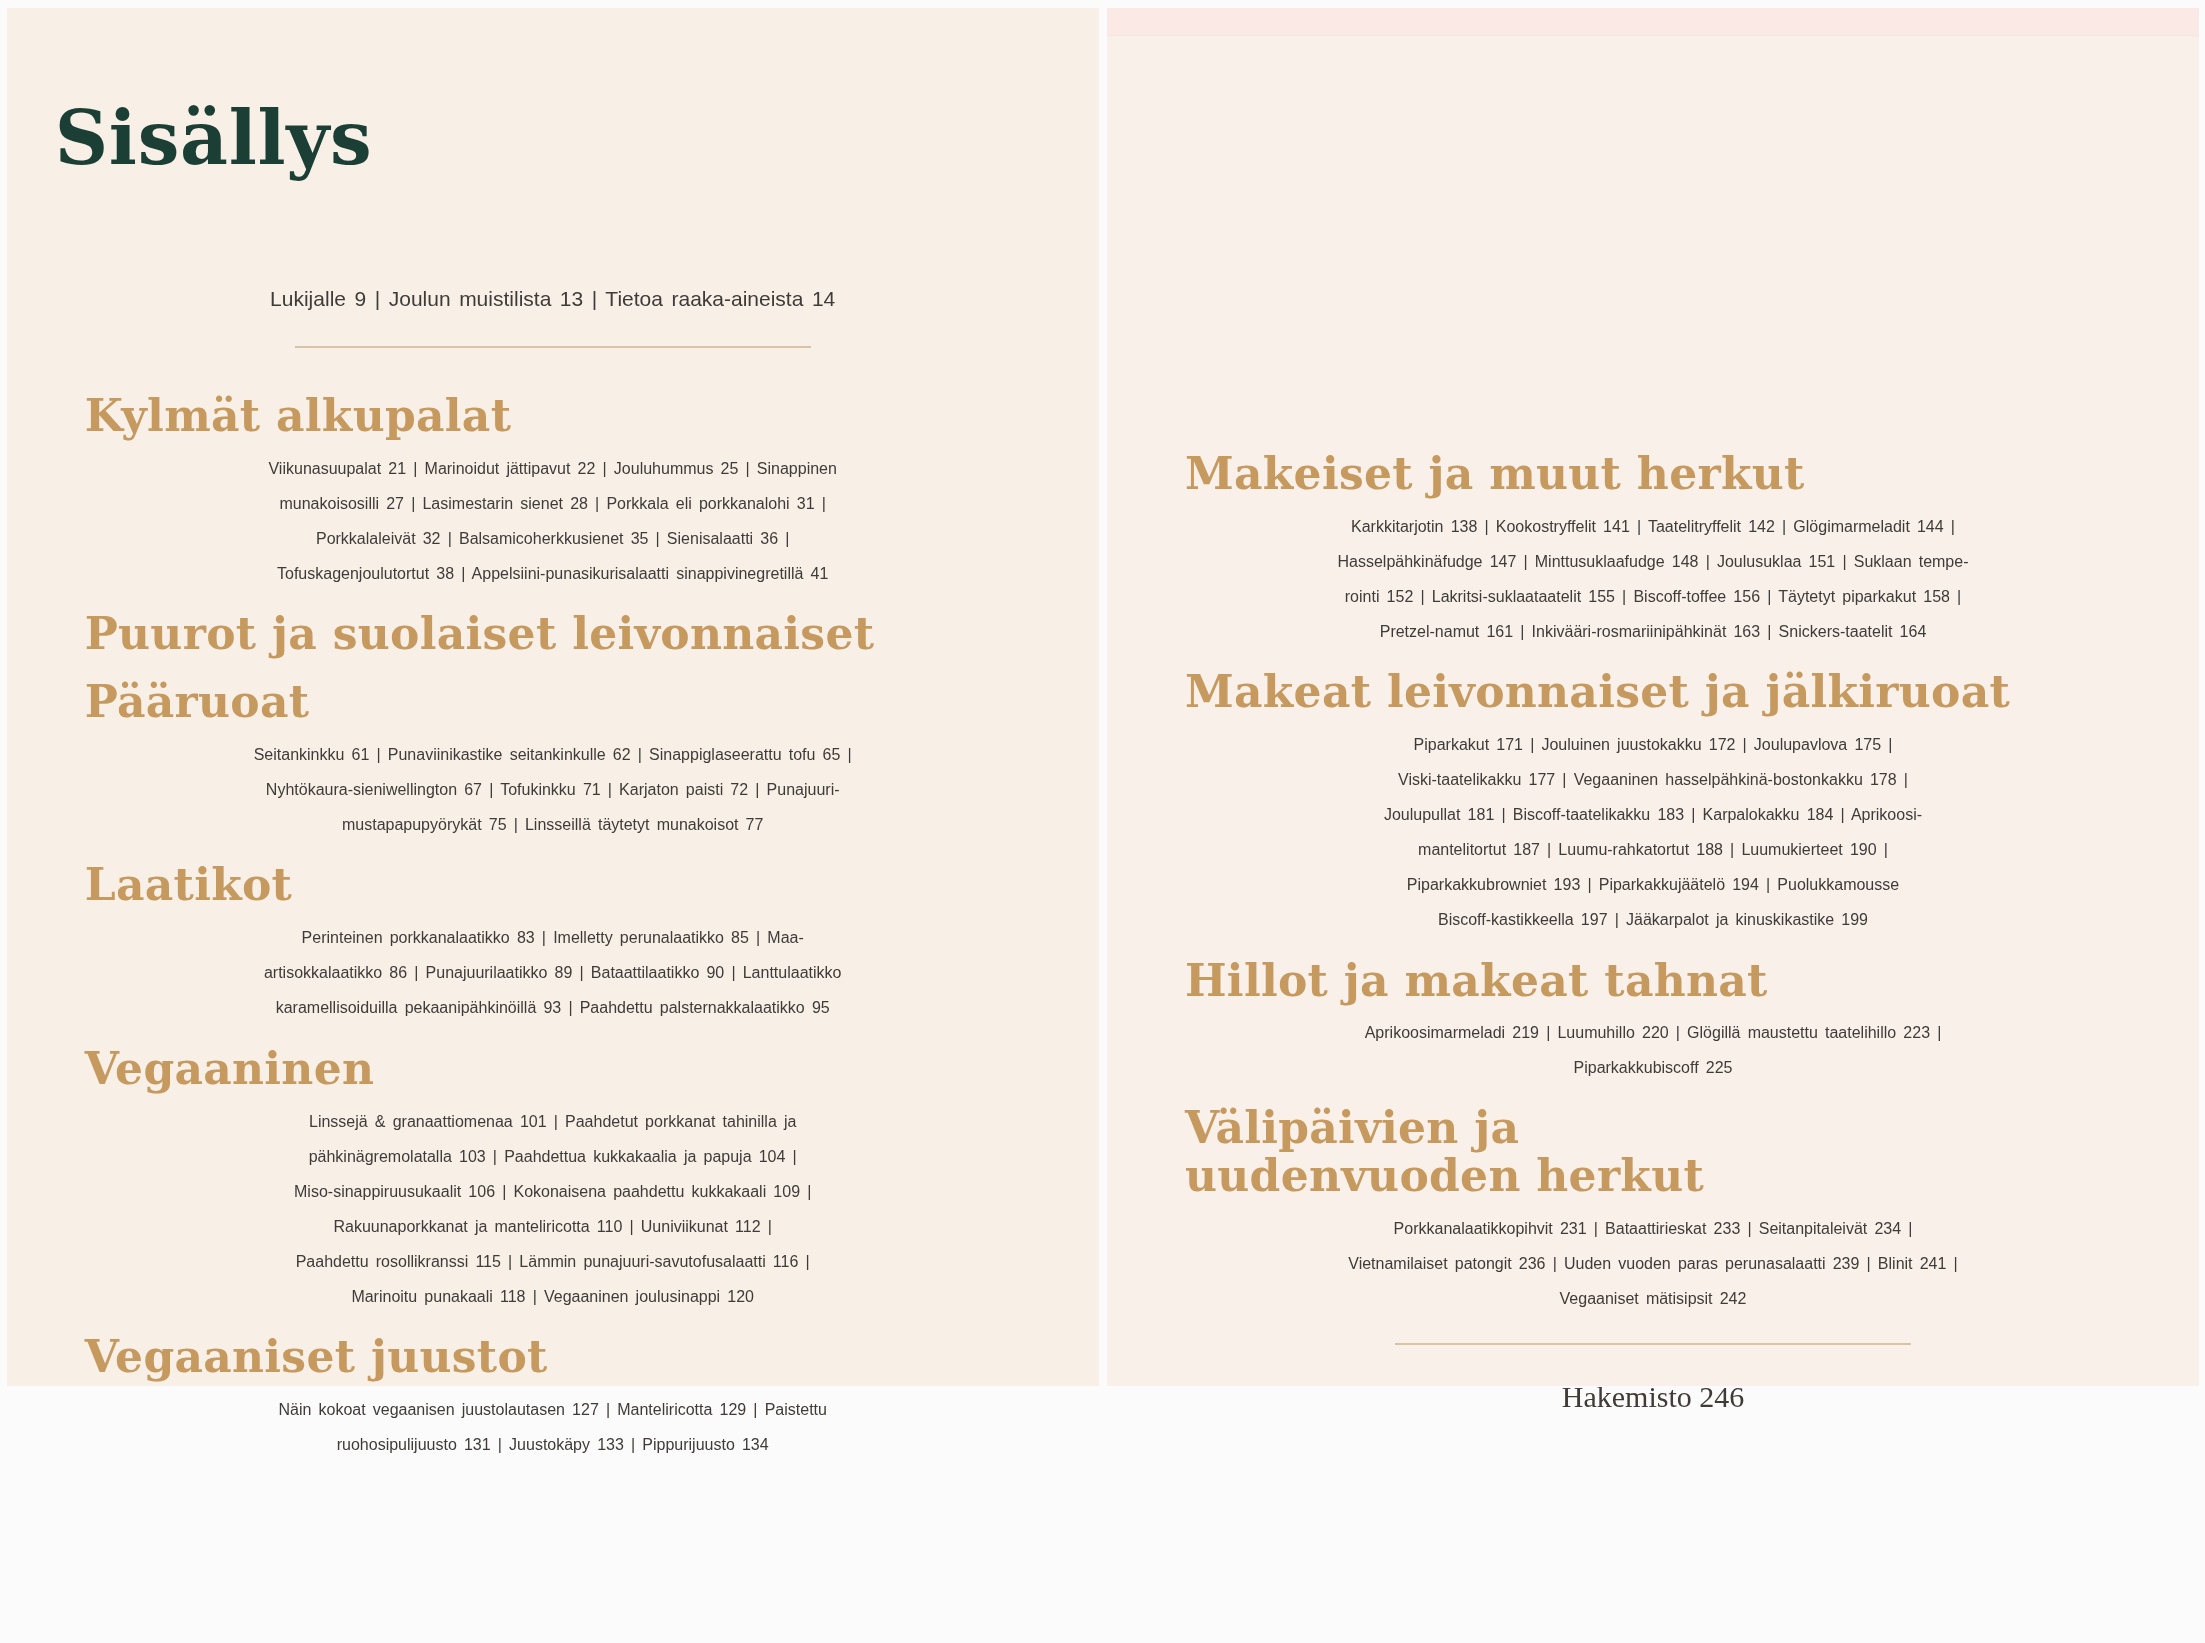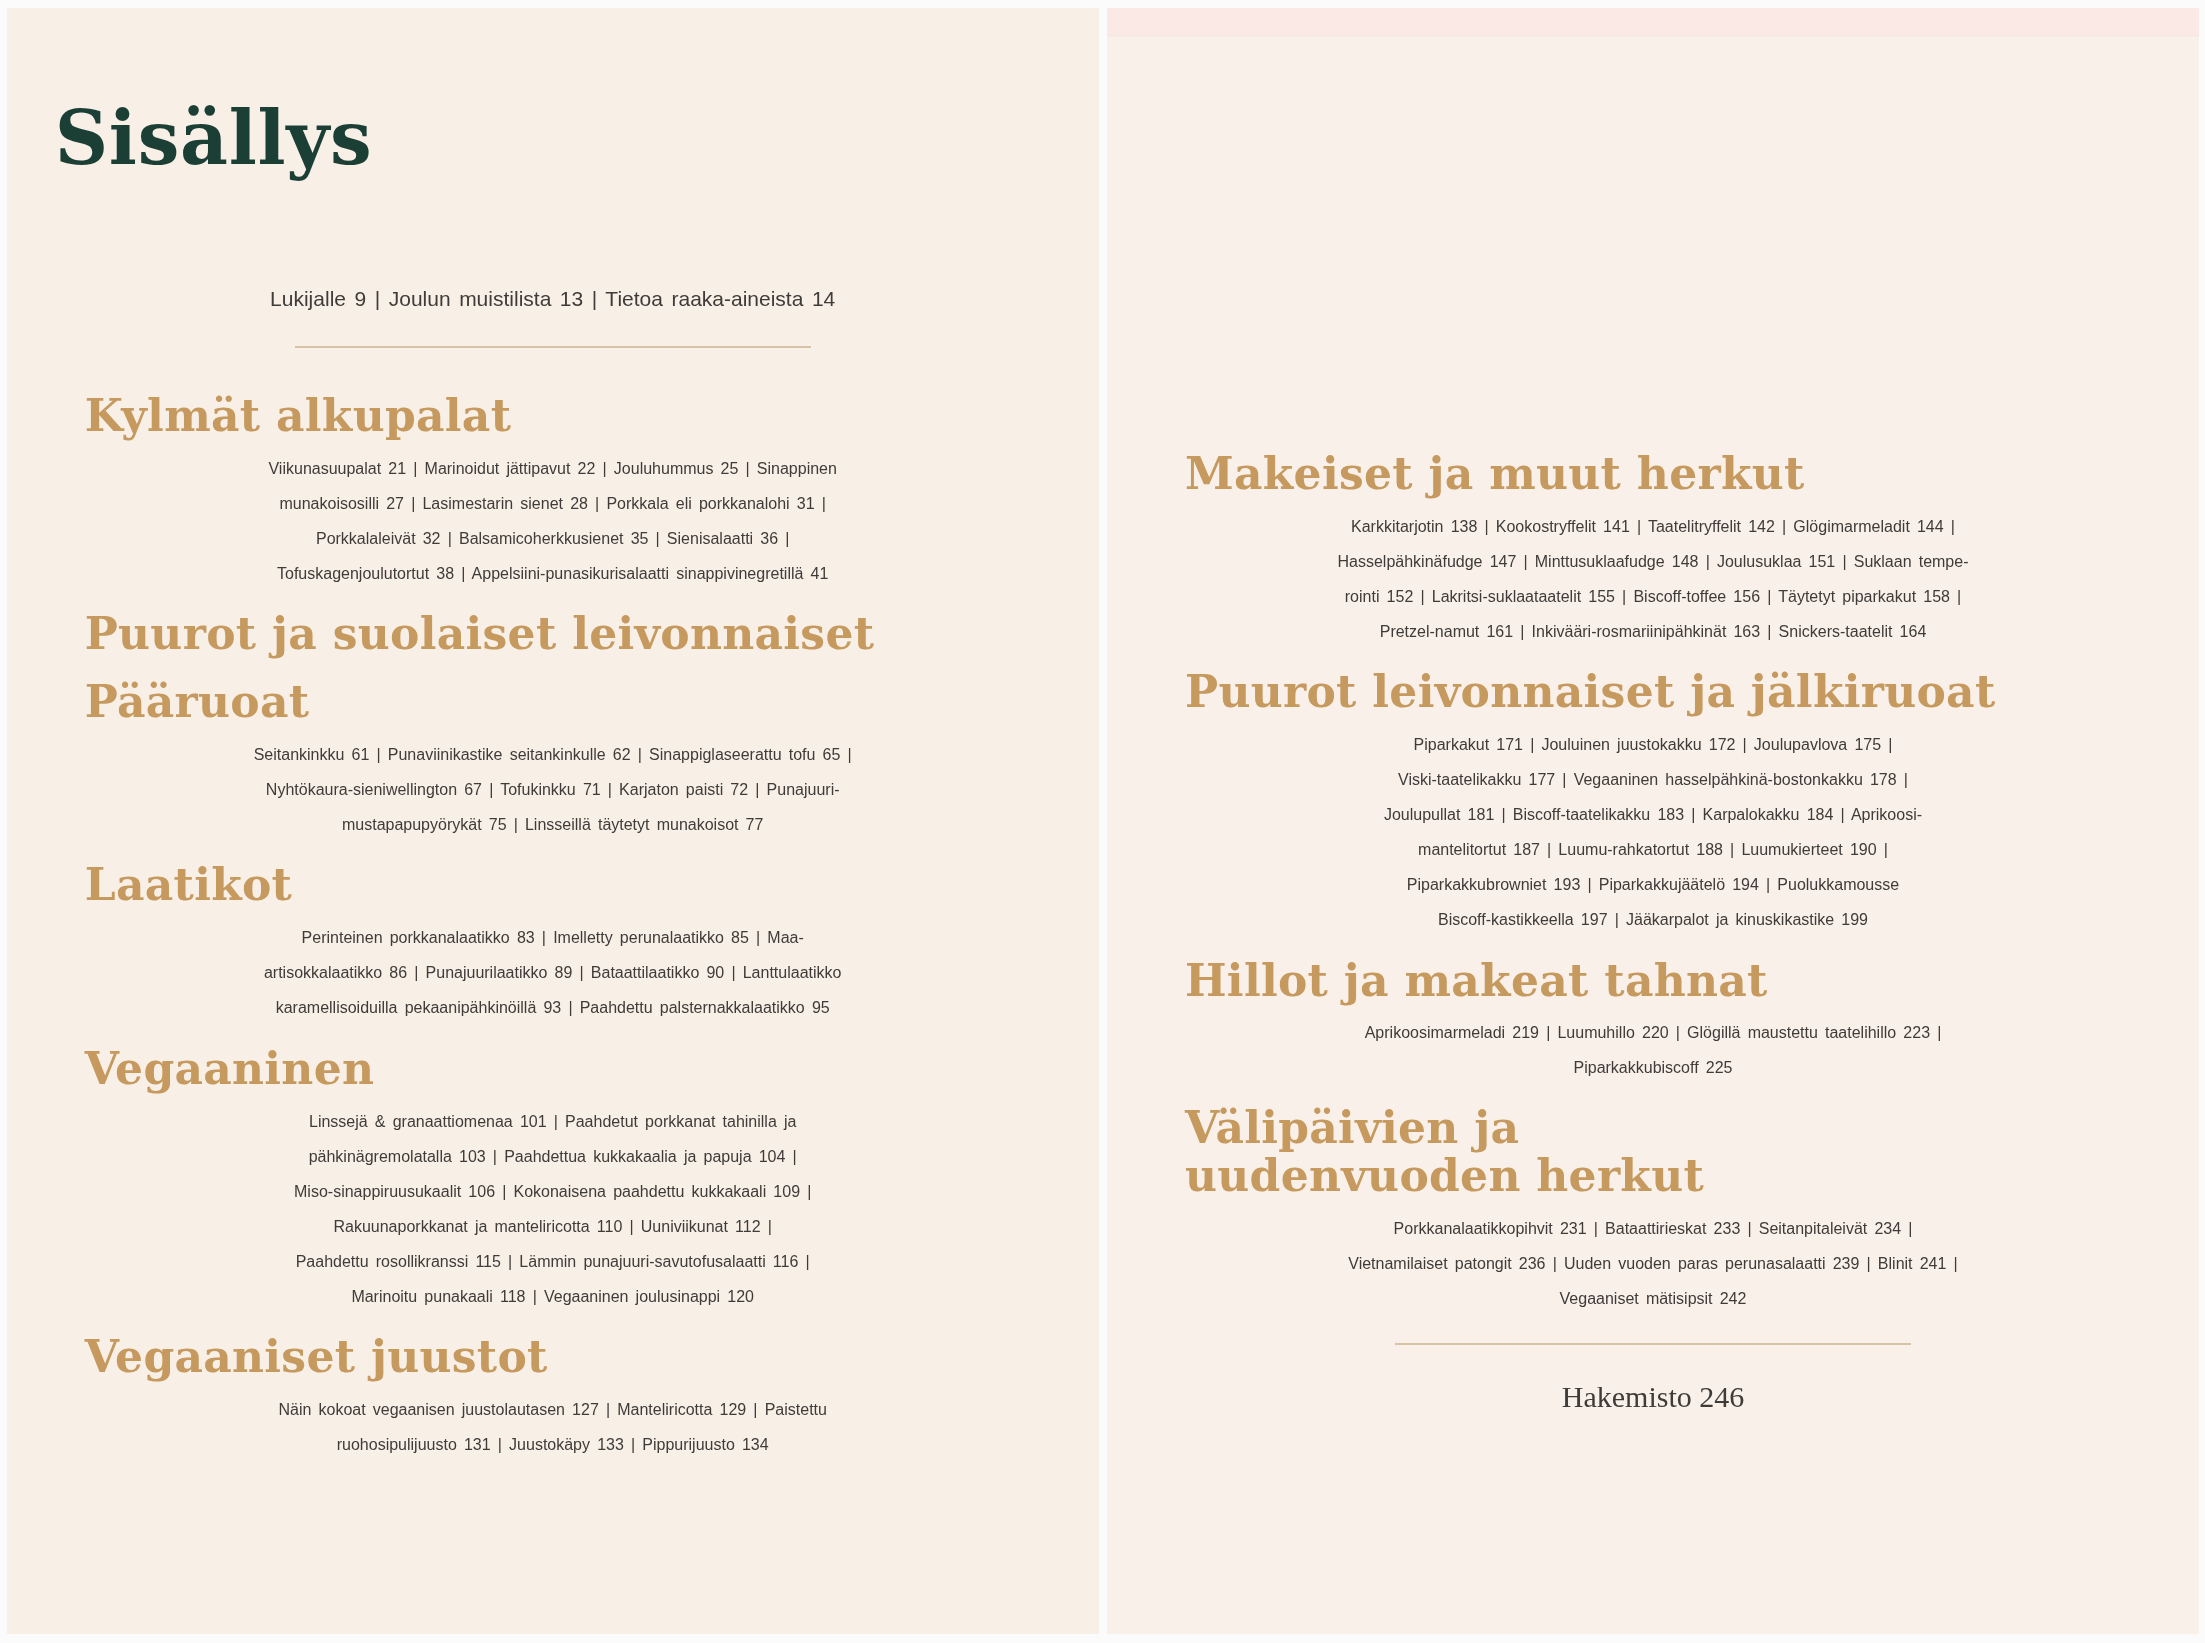--- a/index.html
+++ b/index.html
@@ -6,21 +6,21 @@
     --outer-bg:#fbfbfb; --page-bg-left:#f8efe7; --page-bg-right:#f9f0e9;
     --page-band-right:#fae9e5; --title-green:#1b3e35; --heading-gold:#c69a5f;
     --body-text:#3f3b38; --divider:#d9c3a6;
   }
   html,body{margin:0;padding:0;}
   body{
     width:2205px;height:1644px;overflow:hidden;position:relative;
     background:var(--outer-bg);
     font-family:"Liberation Sans",sans-serif;color:var(--body-text);
   }
-  .page{position:absolute;top:8px;width:1092px;height:1626px;}
+  .page{position:absolute;top:8px;width:1092px;height:1378px;}
   .page-left{left:6.7px;background:var(--page-bg-left);}
   .page-right{
     left:1107px;
     background:linear-gradient(to bottom,var(--page-band-right) 0px,var(--page-band-right) 27px,
                #f3e4de 27px,var(--page-bg-right) 29px,var(--page-bg-right) 100%);
   }
   .book-title{
     margin:90px 0 0 48px;
     font-family:"DejaVu Serif",serif;font-weight:700;
     font-size:74px;line-height:80px;letter-spacing:0.7px;
@@ -94,21 +94,21 @@
 
 <div class="page page-right">
   <div class="toc-col">
 
     <section class="toc-section first-right">
       <h2 class="sec-title">Makeiset ja muut herkut</h2>
       <p class="sec-lines">Karkkitarjotin 138  |  Kookostryffelit 141  |  Taatelitryffelit 142  |  Glögimarmeladit 144  |<br>Hasselpähkinäfudge 147  |  Minttusuklaafudge 148  |  Joulusuklaa 151  |  Suklaan tempe-<br>rointi 152  |  Lakritsi-suklaataatelit 155  |  Biscoff-toffee 156  |  Täytetyt piparkakut 158  |<br>Pretzel-namut 161  |  Inkivääri-rosmariinipähkinät 163  |  Snickers-taatelit 164</p>
     </section>
 
     <section class="toc-section">
-      <h2 class="sec-title">Puurot leivonnaiset ja jälkiruoat</h2>
+      <h2 class="sec-title">Makeat leivonnaiset ja jälkiruoat</h2>
       <p class="sec-lines">Piparkakut 171  |  Jouluinen juustokakku 172  |  Joulupavlova 175  |<br>Viski-taatelikakku 177  |  Vegaaninen hasselpähkinä-bostonkakku 178  |<br>Joulupullat 181  |  Biscoff-taatelikakku 183  |  Karpalokakku 184  |  Aprikoosi-<br>mantelitortut 187  |  Luumu-rahkatortut 188  |  Luumukierteet 190  |<br>Piparkakkubrowniet 193  |  Piparkakkujäätelö 194  |  Puolukkamousse<br>Biscoff-kastikkeella 197  |  Jääkarpalot ja kinuskikastike 199</p>
     </section>
 
 
     <section class="toc-section">
       <h2 class="sec-title">Hillot ja makeat tahnat</h2>
       <p class="sec-lines">Aprikoosimarmeladi 219  |  Luumuhillo 220  |  Glögillä maustettu taatelihillo 223  |<br>Piparkakkubiscoff 225</p>
     </section>
 
     <section class="toc-section">

